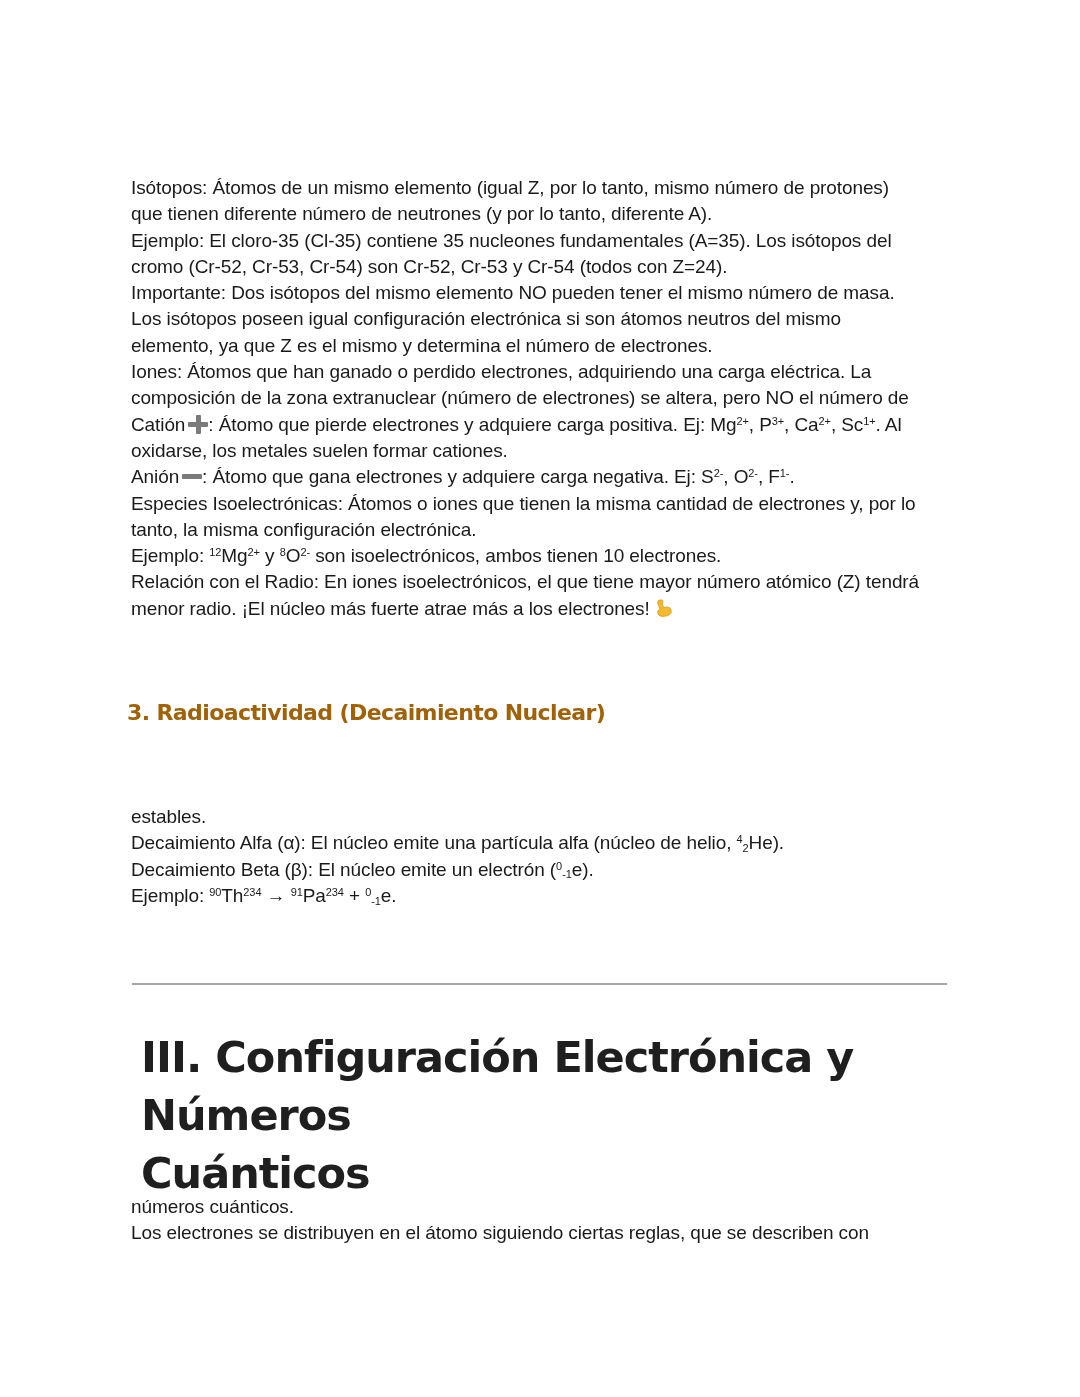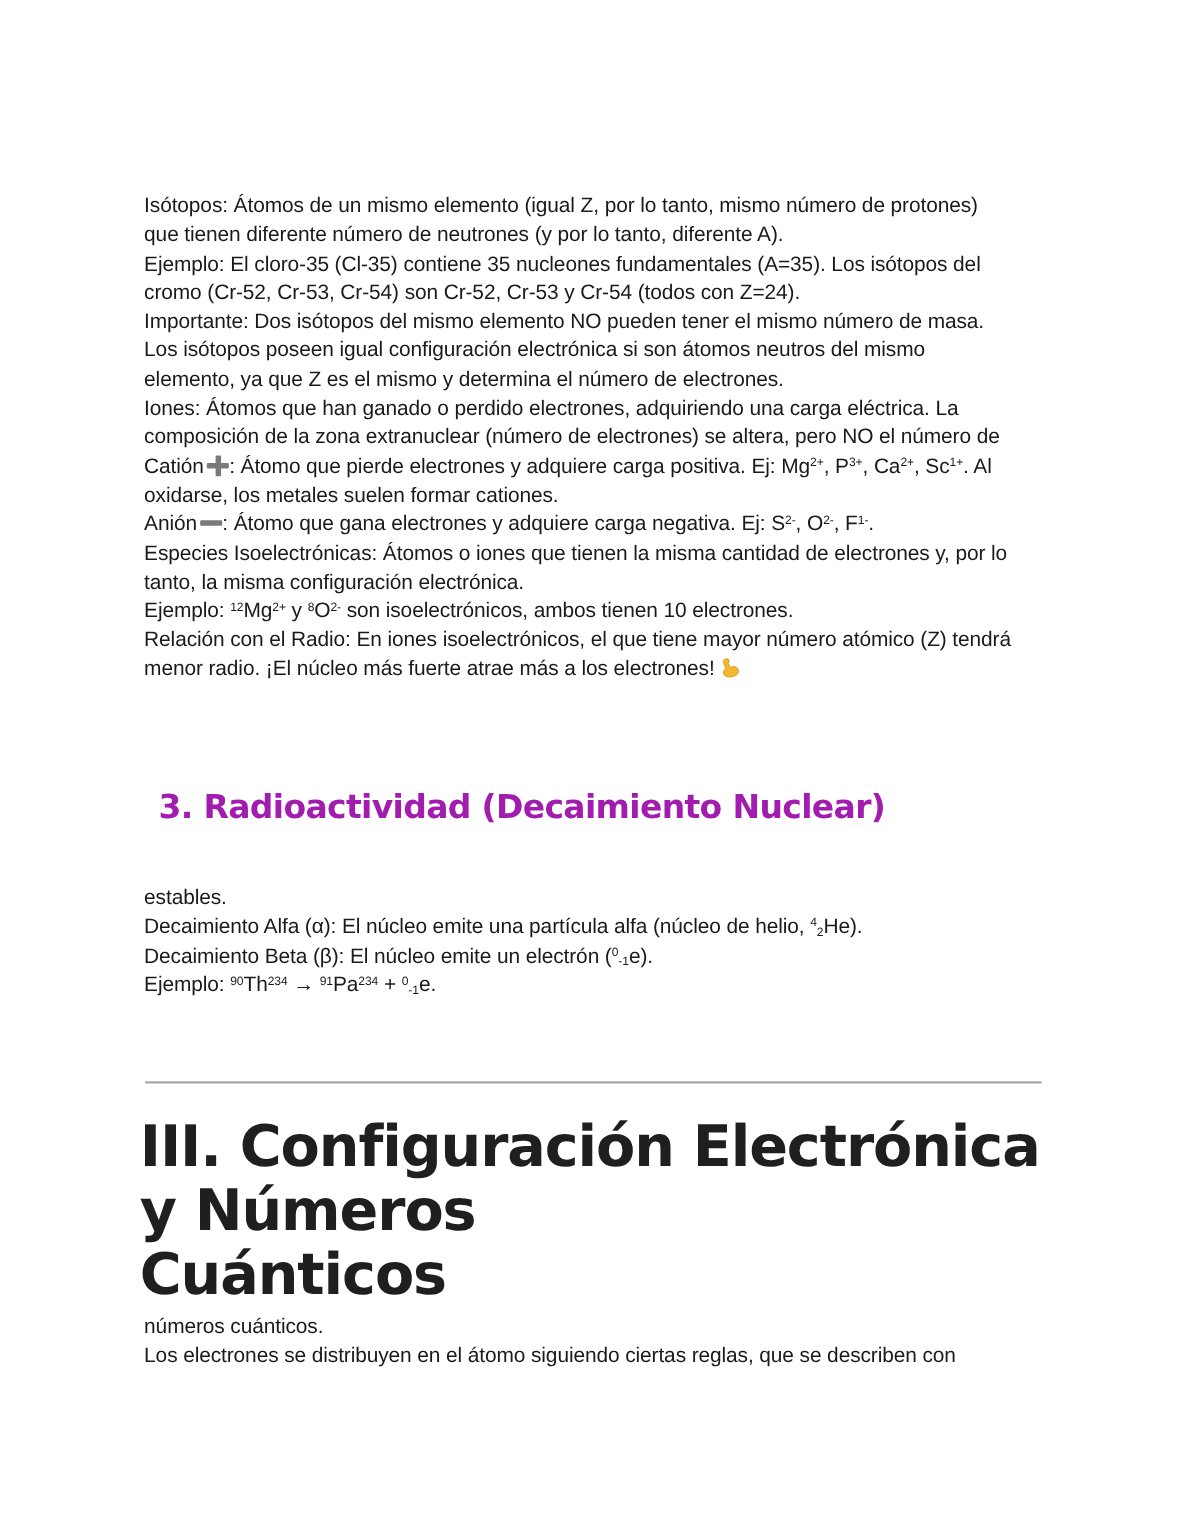--- a/index.html
+++ b/index.html
@@ -32,35 +32,35 @@
       font-size: 11px;
       line-height: 0;
       position: relative;
       vertical-align: baseline;
     }
     sup { top: -0.55em; }
     sub { top: 0.25em; }
     h2.section {
       font-family: "DejaVu Sans", "Liberation Sans", sans-serif;
       font-weight: bold;
-      font-size: 30px;
+      font-size: 22px;
       letter-spacing: -0.6px;
-      color: #a21caf;
-      margin: 17px;
+      color: #a16207;
+      margin: 0;
       position: absolute;
       left: 0;
     }
     h1.section {
       font-family: "DejaVu Sans", "Liberation Sans", sans-serif;
       font-weight: bold;
-      font-size: 52px;
+      font-size: 43px;
       line-height: 58px;
       letter-spacing: -1px;
       color: #1f1f1f;
-      margin: 0;
+      margin: 14px;
       position: absolute;
       left: 0;
       width: 840px;
     }
     .block { position: absolute; left: 0; width: 830px; }
     hr.rule {
       position: absolute;
       left: 5px;
       width: 815px;
       height: 0;

